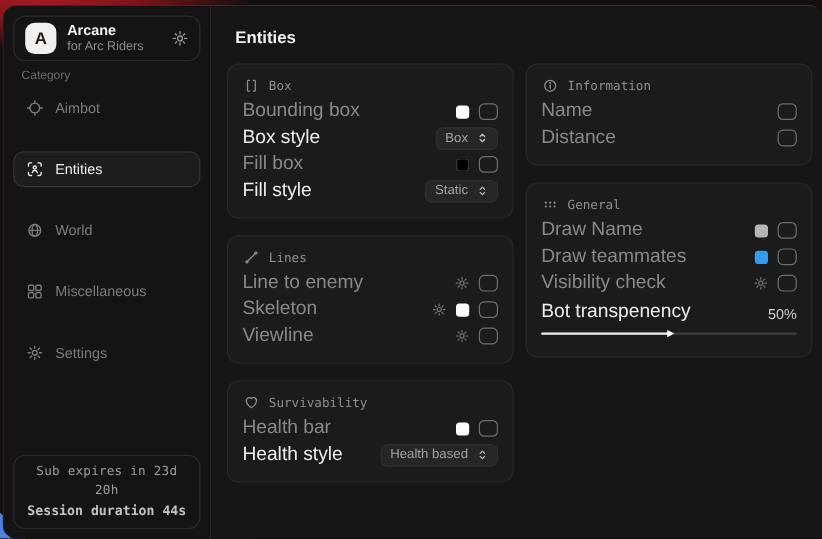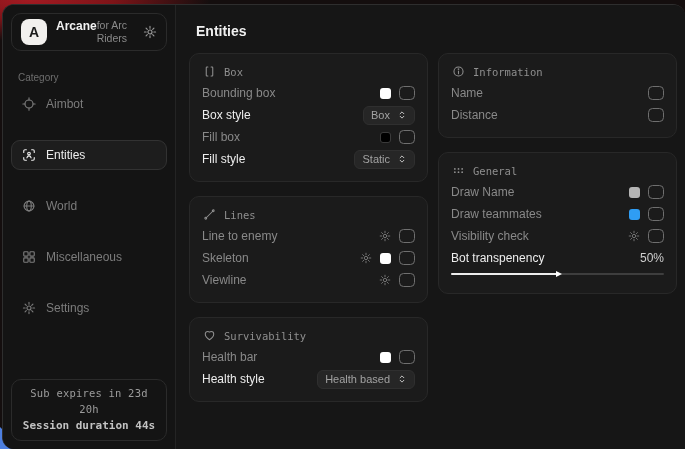--- a/index.html
+++ b/index.html
@@ -18,26 +18,26 @@
     border-radius:12px 12px 0 12px; display:flex; overflow:hidden; }
 
   
   .sidebar { width:173px; flex:none; display:flex; flex-direction:column;
     padding:8px; border-right:1px solid #242424; background:#141414; }
   .brand-card { display:flex; align-items:center; gap:9px; border:1px solid #2b2b2b;
     border-radius:10px; padding:5px 9px; height:38px; }
   .logo { width:26px; height:26px; flex:none; background:#f2f0ee; border-radius:8px;
     display:flex; align-items:center; justify-content:center;
     color:#1c1c1c; font-weight:700; font-size:14px; }
-  .brand-text { display:flex; flex-direction:row; line-height:1.25; min-width:0; }
+  .brand-text { display:flex; flex-direction:column; line-height:1.25; min-width:0; }
   .brand-title { font-size:12px; font-weight:700; color:#f2f2f2; }
   .brand-sub { font-size:10.5px; color:#8a8a8a; }
   .brand-gear { margin-left:auto; color:#9a9a9a; display:flex; cursor:pointer; }
 
-  .category-label { margin:21px 7px 6px; font-size:10px; color:#6d6d6d; }
+  .category-label { margin:7px 7px 6px; font-size:10px; color:#6d6d6d; }
   .nav { display:flex; flex-direction:column; gap:21px;text-align:center; }
   .nav-item { display:flex; align-items:center; gap:10px; padding:7px 10px;
     border:1px solid transparent; border-radius:9px; color:#7c7c7c;
     font-size:12px; cursor:pointer; }
   .nav-item .nicon { display:flex; color:inherit; }
   .nav-item.active { background:#1d1d1d; border-color:#323232; color:#ececec; }
 
   .side-spacer { flex:1; }
   .footer-card { border:1px solid #2b2b2b; border-radius:10px; padding:6px 10px;
     font-family:"DejaVu Sans Mono", monospace; line-height:1.5;text-align:center; }
@@ -50,37 +50,37 @@
   .columns { display:flex; gap:10px; align-items:flex-start; }
   .col { display:flex; flex-direction:column; gap:14px; width:239px; flex:none; }
 
   .card { background:#1b1b1b; border:1px solid #282828; border-radius:10px;
     padding:9px 12px 11px; }
   .card-head { display:flex; align-items:center; gap:8px; color:#8f8f8f;
     font-family:"DejaVu Sans Mono", monospace; font-size:10.5px; margin:2px 0 4px 1px; }
   .card-head .hicon { display:flex; color:#8f8f8f; }
 
   .row { display:flex; align-items:center; justify-content:space-between; min-height:22px; }
-  .row-label { font-size:12px; color:#898989; }
+  .row-label { font-size:16px; color:#898989; }
   .row-label.bright { color:#ededed; font-weight:400; }
   .controls { display:flex; align-items:center; gap:8px; }
 
   .swatch { width:11px; height:11px; border-radius:3px; cursor:pointer; flex:none; }
   .swatch.dark-border { box-shadow:inset 0 0 0 1px #3a3a3a; }
   .checkbox { width:16px; height:14px; border:1.5px solid #6f6f6f; border-radius:4.5px;
     background:transparent; cursor:pointer; flex:none; }
   .mini-gear { color:#767676; display:flex; cursor:pointer; }
 
   .dropdown { display:flex; align-items:center; gap:7px; background:#262626;
     border:1px solid #2f2f2f; border-radius:6px; padding:2.5px 7px; cursor:pointer; }
   .dropdown .dd-value { font-size:11px; color:#a2a2a2; }
   .dropdown .dd-icon { display:flex; color:#c0c0c0; }
 
   .slider-row { margin-top:4px; }
-  .slider-top { display:flex; align-items:center; justify-content:space-between;gap:35px; }
+  .slider-top { display:flex; align-items:flex-end; justify-content:space-between;gap:35px; }
   .slider-value { font-size:12px; color:#cfcfcf; }
   .track { position:relative; height:2px; background:#3e3e3e; border-radius:1px;
     margin:8px 0 7px; cursor:pointer; }
   .fill { position:relative; height:100%; background:#ededed; border-radius:1px; }
   .thumb { position:absolute; right:-4px; top:50%; transform:translateY(-50%);
     width:0; height:0; border-top:3.5px solid transparent; border-bottom:3.5px solid transparent;
     border-left:6px solid #ffffff; }
 
   svg { display:block; }
 </style>

